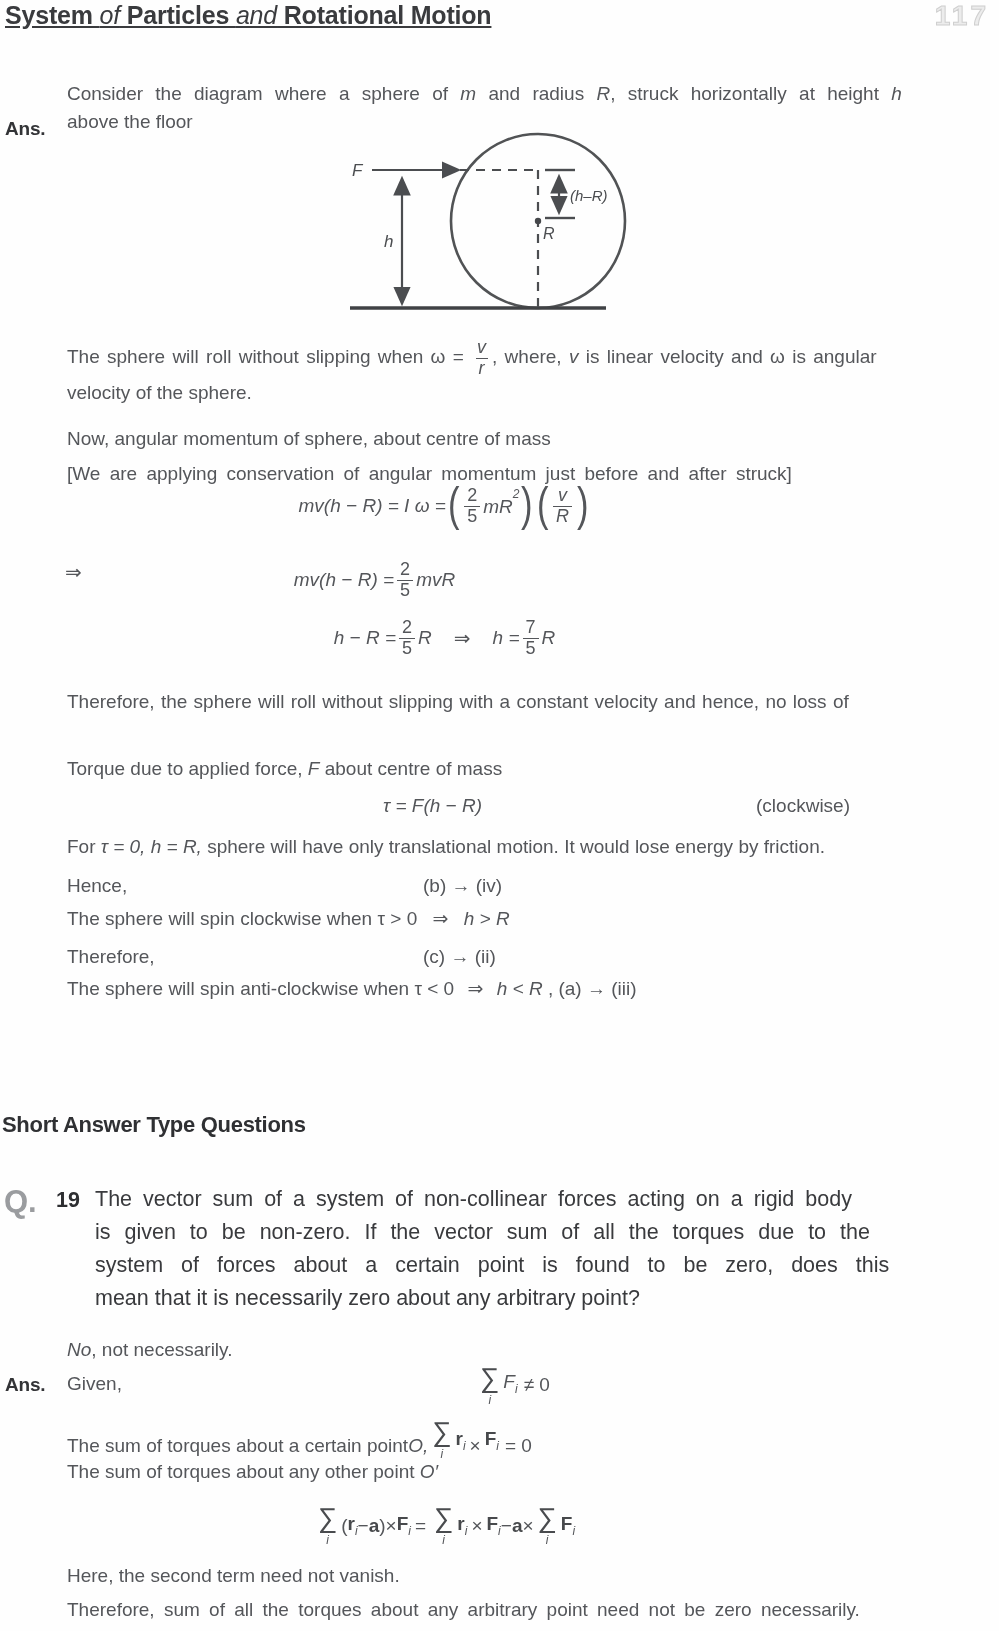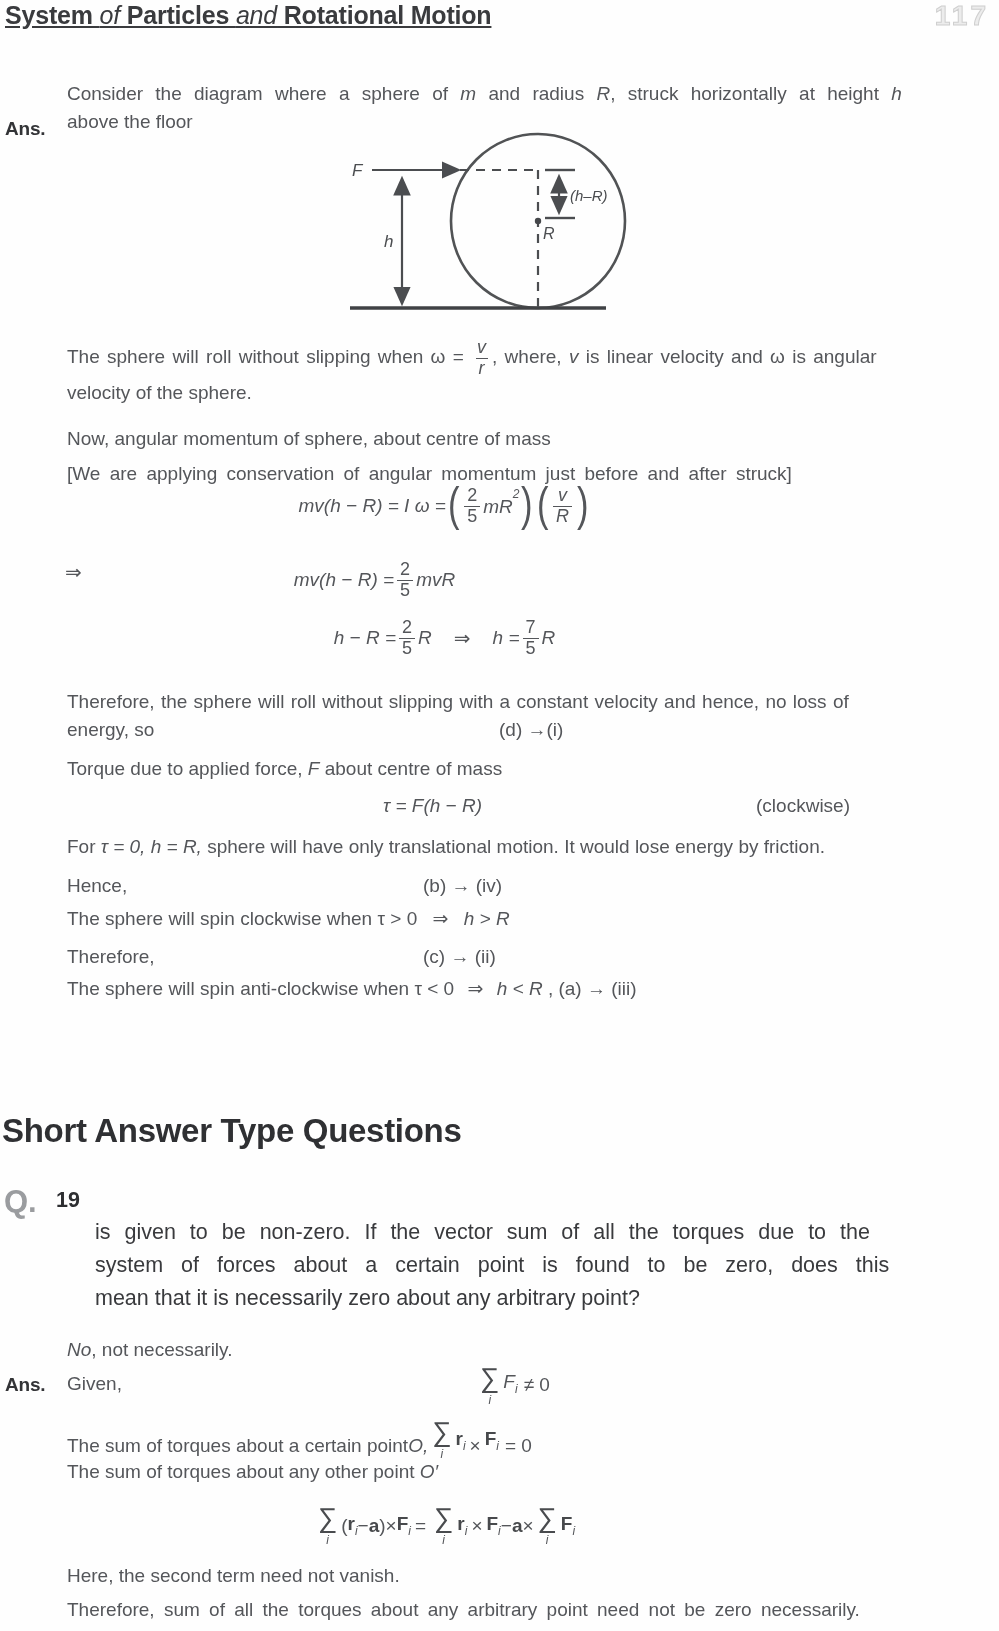--- a/index.html
+++ b/index.html
@@ -43,21 +43,21 @@
   .vec{font-weight:700;font-style:normal;color:#47494c;}
   sub.si{font-size:12px;font-style:italic;}
   .mrow{display:inline-flex;align-items:center;}
 
   
   .match{position:absolute;top:0;}
 
   .line2wrap{position:relative;height:28px;}
 
   
-  .shead{position:absolute;left:2px;top:1112px;font-size:33px;font-weight:700;color:#2f3033;letter-spacing:-0.3px;}
+  .shead{position:absolute;left:2px;top:1112px;font-size:22px;font-weight:700;color:#2f3033;letter-spacing:-0.3px;}
 
   
   .qblk{position:absolute;top:1183px;left:0;width:999px;box-sizing:border-box;
         padding:0 38px 0 95px;font-size:21.5px;line-height:33px;color:#393a3d;}
   .qmark{position:absolute;left:4px;top:2px;font-size:31px;font-weight:700;color:#9a9c9f;}
   .qnum{position:absolute;left:56px;top:1px;font-size:21.5px;font-weight:700;color:#2d2e31;}
 
   .clockwise{position:absolute;right:39px;top:0;font-style:normal;}
   .diag{position:absolute;left:338px;top:124px;}
   svg text{font-family:"Liberation Sans","DejaVu Sans",sans-serif;}
@@ -167,24 +167,20 @@
       <span class="fr">
           <span class="n">7</span>
           <span class="d">5</span>
         </span>
       <span class="var">R</span>
     </span>
   </div>
 
   <div class="blk" style="top:688px">
     <span class="ws1">Therefore, the sphere will roll without slipping with a constant velocity and hence, no loss of</span>
-    <div class="line2wrap">
-      <span>energy, so</span>
-      <span class="match" style="left:432px">(d) →(i)</span>
-    </div>
   </div>
 
   <div class="blk" style="top:755px">
     <span>Torque due to applied force, </span><span class="it">F</span><span> about centre of mass</span>
   </div>
 
   <div class="eqrow" style="top:795px;height:28px">
     <span class="var" style="position:relative;left:-12px">τ = F(h − R)</span>
     <span class="clockwise">(clockwise)</span>
   </div>
@@ -216,21 +212,21 @@
     <span style="margin:0 8px">⇒</span>
     <span class="it">h &lt; R</span>
     <span>, (a) → (iii)</span>
   </div>
 
   <div class="shead">Short Answer Type Questions</div>
 
   <div class="qblk">
     <span class="qmark">Q.</span>
     <span class="qnum">19</span>
-    <br>
+    <span class="ws5">The vector sum of a system of non-collinear forces acting on a rigid body</span><br>
     <span class="ws8">is given to be non-zero. If the vector sum of all the torques due to the</span><br>
     <span class="ws12">system of forces about a certain point is found to be zero, does this</span><br>
     <span>mean that it is necessarily zero about any arbitrary point?</span>
   </div>
 
   <div class="blk" style="top:1336px">
     <span class="lbl">Ans.</span>
     <span class="it">No</span><span>, not necessarily.</span>
   </div>
 

